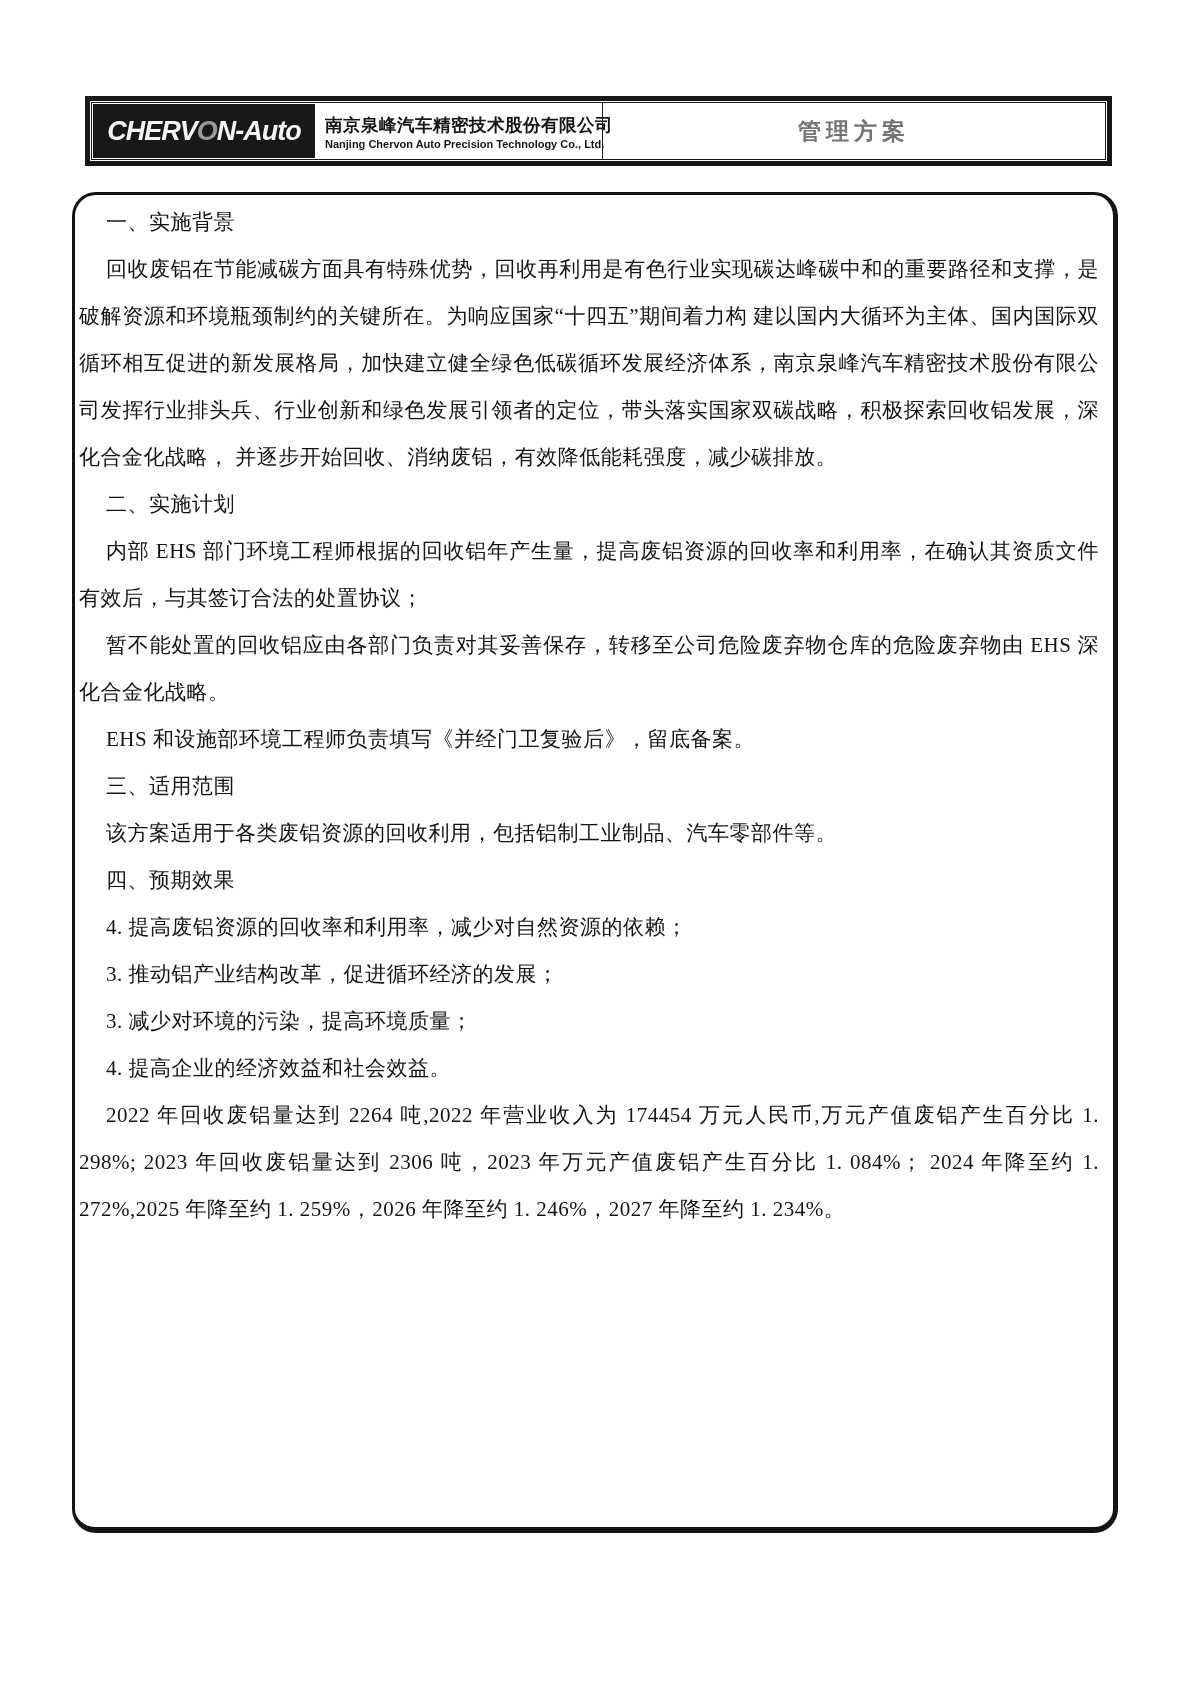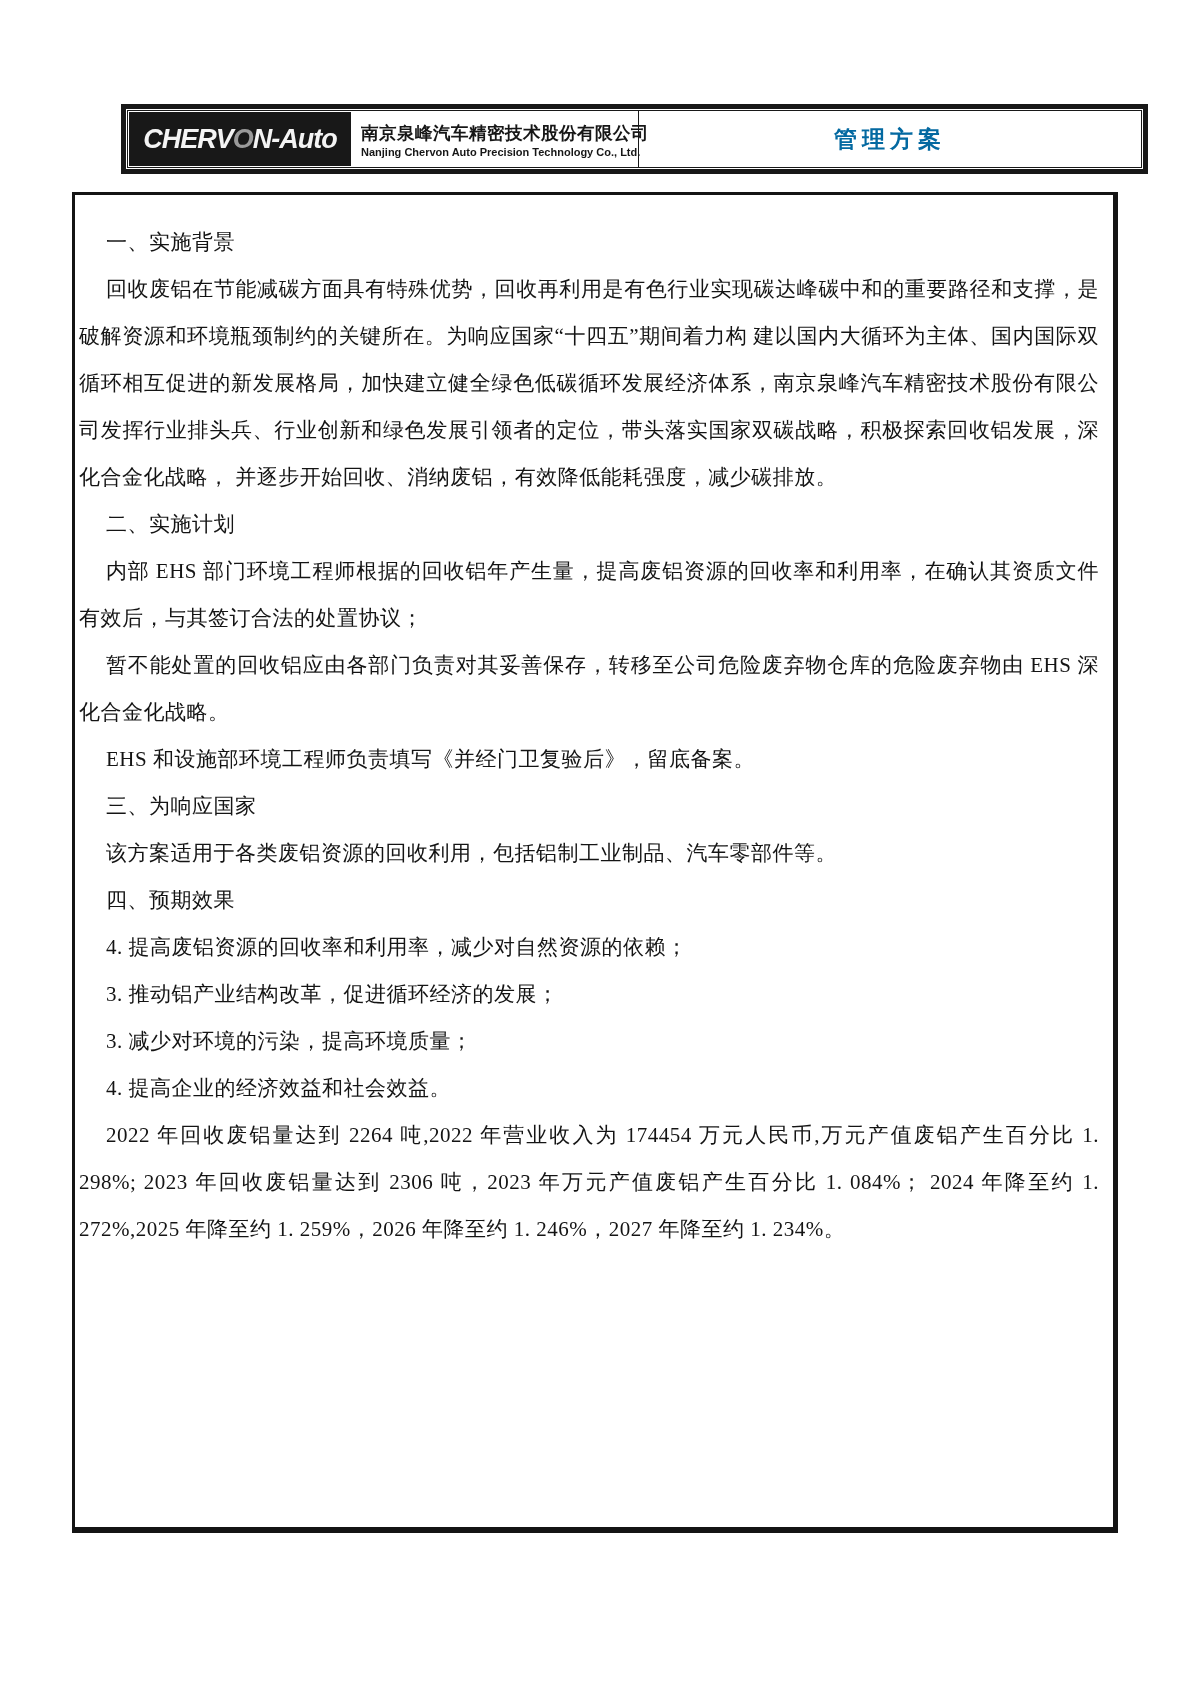--- a/index.html
+++ b/index.html
@@ -6,26 +6,25 @@
   .page {
     position:relative;
     width:1191px; height:1684px;
     background:#ffffff;
     font-family:"Liberation Serif","DejaVu Serif",serif;
     overflow:hidden;
   }
 
   
   .header-box {
-    position:absolute; left:85px; top:104px;
+    position:absolute; left:85px; top:96px;
     width:1027px; height:70px;
     box-sizing:border-box;
     border:5px solid #181818;
     background:#ffffff;
-    margin-left:36px;
   }
   .header-inner {
     position:absolute; inset:1px;
     border:1px solid #181818;
     display:flex; align-items:stretch;
     box-sizing:border-box;
   }
   .logo-cell {
     width:222px; margin:1px 0 1px 1px;
     background:#181818;
@@ -53,33 +52,34 @@
     font-family:"Liberation Sans","DejaVu Sans",sans-serif;
     font-weight:bold; font-size:11px; color:#161616;
     margin-top:1px; white-space:nowrap;
   }
   .header-divider { width:1px; background:#181818; flex-shrink:0; }
   .title-cell {
     flex:1; display:flex; align-items:center; justify-content:center;
   }
   .doc-title {
     font-family:"Liberation Sans","DejaVu Sans",sans-serif;
-    font-weight:bold; font-size:23px; color:#0369a1;
+    font-weight:bold; font-size:23px; color:#737373;
     letter-spacing:5px;
   }
 
   
   .main-box {
     position:absolute; left:72px; top:192px;
     width:1046px; height:1341px;
     box-sizing:border-box;
     border-style:solid; border-color:#141414;
     border-width:3px 5px 6px 3px;
-    padding:24px 14px 0 4px;
+    padding:4px 14px 0 4px;
     background:#ffffff;
+    border-radius:24px;
   }
   .main-box p {
     margin:0;
     font-size:21px;
     line-height:47px;
     color:#141414;
     text-align:justify;
     text-indent:27px;
     letter-spacing:0.5px;
   }
@@ -110,21 +110,21 @@
     </div>
   </div>
 
   <div class="main-box">
     <p>一、实施背景</p>
     <p>回收废铝在节能减碳方面具有特殊优势，回收再利用是有色行业实现碳达峰碳中和的重要路径和支撑，是破解资源和环境瓶颈制约的关键所在。为响应国家“十四五”期间着力构 建以国内大循环为主体、国内国际双循环相互促进的新发展格局，加快建立健全绿色低碳循环发展经济体系，南京泉峰汽车精密技术股份有限公司发挥行业排头兵、行业创新和绿色发展引领者的定位，带头落实国家双碳战略，积极探索回收铝发展，深化合金化战略， 并逐步开始回收、消纳废铝，有效降低能耗强度，减少碳排放。</p>
     <p>二、实施计划</p>
     <p>内部 EHS 部门环境工程师根据的回收铝年产生量，提高废铝资源的回收率和利用率，在确认其资质文件有效后，与其签订合法的处置协议；</p>
     <p>暂不能处置的回收铝应由各部门负责对其妥善保存，转移至公司危险废弃物仓库的危险废弃物由 EHS 深化合金化战略。</p>
     <p>EHS 和设施部环境工程师负责填写《并经门卫复验后》，留底备案。</p>
-    <p>三、为响应国家</p>
+    <p>三、适用范围</p>
     <p>该方案适用于各类废铝资源的回收利用，包括铝制工业制品、汽车零部件等。</p>
     <p>四、预期效果</p>
     <p>4. 提高废铝资源的回收率和利用率，减少对自然资源的依赖；</p>
     <p>3. 推动铝产业结构改革，促进循环经济的发展；</p>
     <p>3. 减少对环境的污染，提高环境质量；</p>
     <p>4. 提高企业的经济效益和社会效益。</p>
     <p>2022 年回收废铝量达到 2264 吨,2022 年营业收入为 174454 万元人民币,万元产值废铝产生百分比 1. 298%; 2023 年回收废铝量达到 2306 吨，2023 年万元产值废铝产生百分比 1. 084%； 2024 年降至约 1. 272%,2025 年降至约 1. 259%，2026 年降至约 1. 246%，2027 年降至约 1. 234%。</p>
   </div>
 
 </div>

